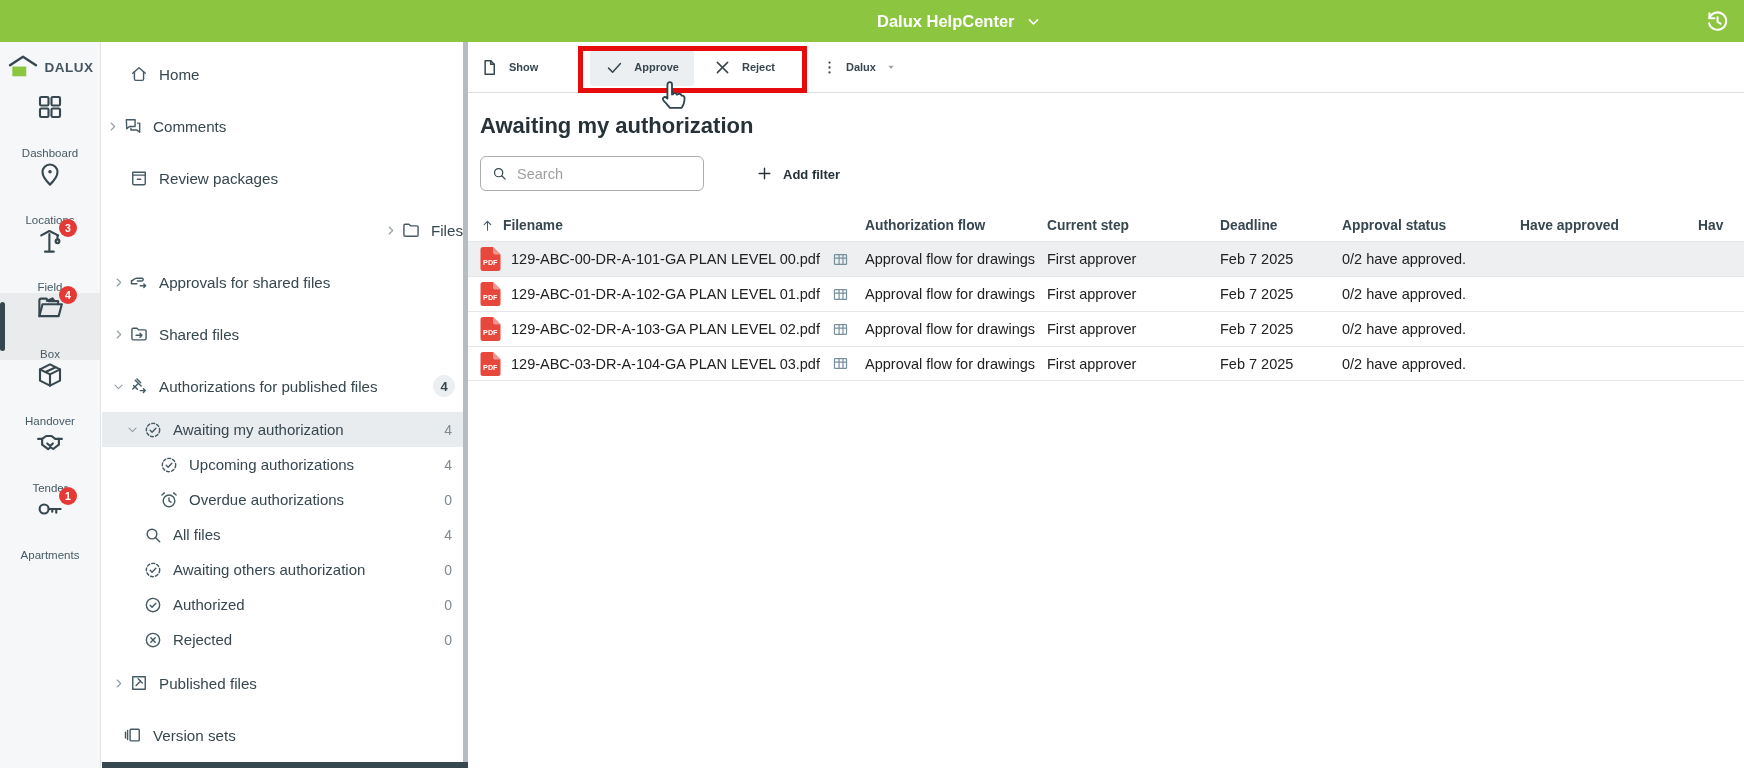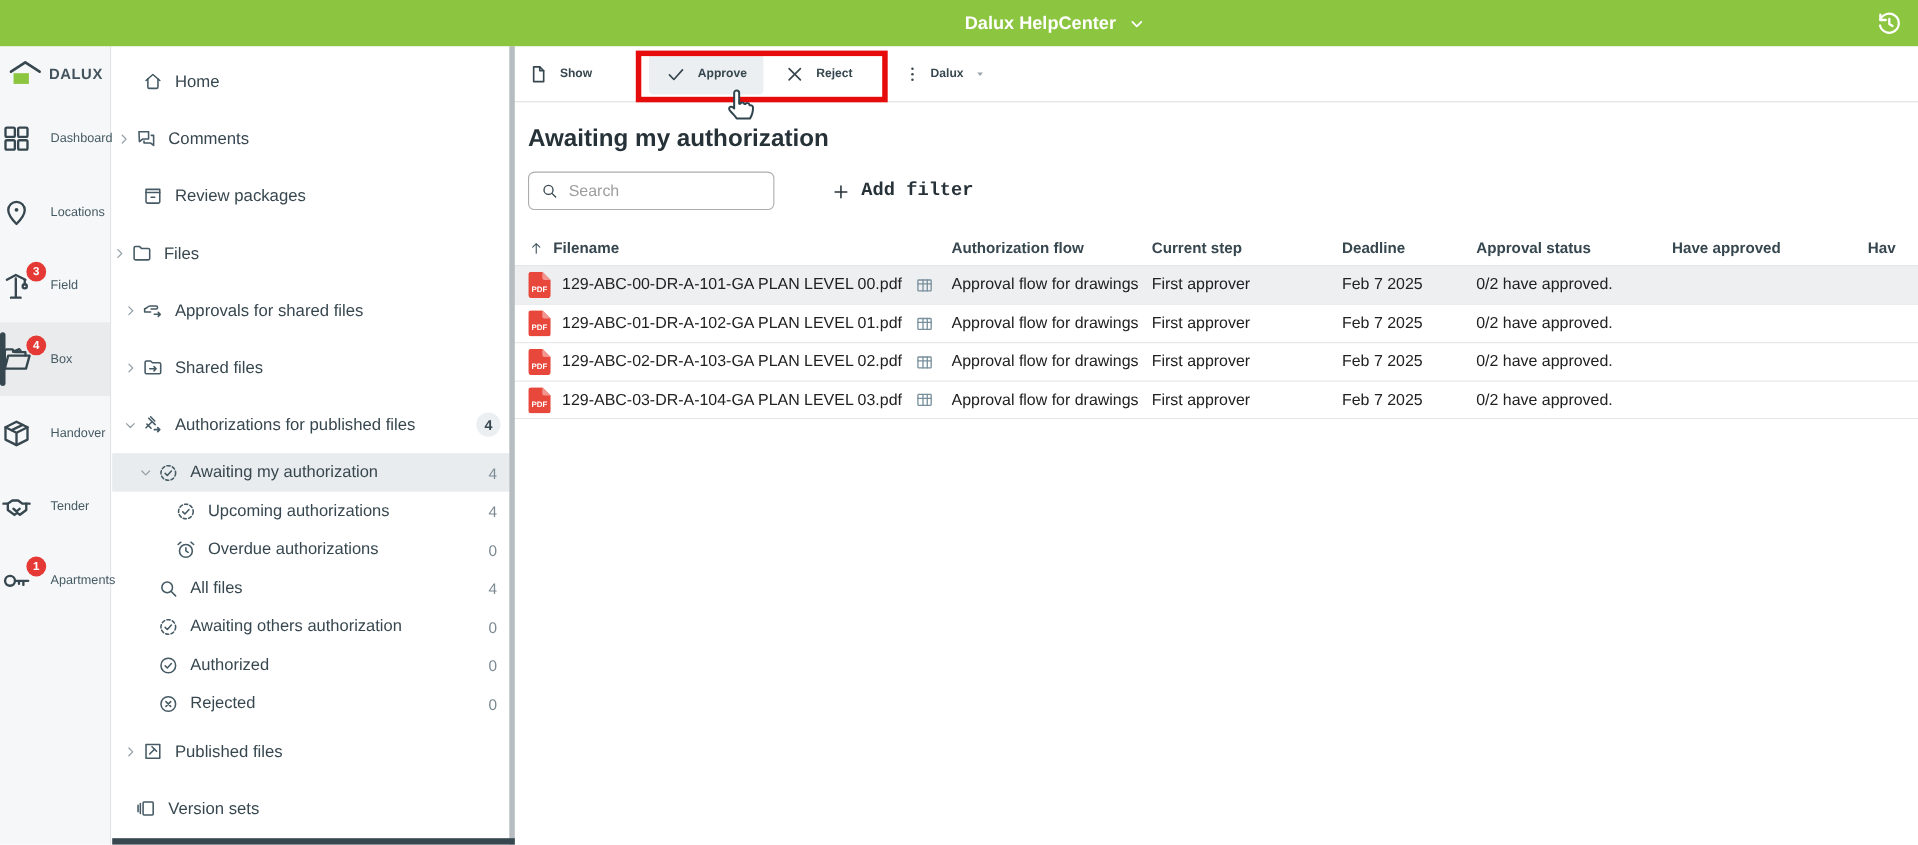--- a/index.html
+++ b/index.html
@@ -19,22 +19,22 @@
   .history-btn { position:absolute; right:14px; top:8px; width:26px; height:26px; color:#fff; cursor:pointer; }
   .history-btn svg { stroke-width:1.9; }
 
   
   .rail { position:absolute; left:0; top:42px; width:101px; height:726px; background:#F6F7F8;
     border-right:1px solid #E3E4E6; z-index:20; display:flex; flex-direction:column; }
   .logo { height:50px; display:flex; align-items:center; justify-content:center; gap:6px; cursor:pointer; }
   .logo svg { width:32px; height:26px; }
   .logo-text { font-size:13.5px; font-weight:700; letter-spacing:.5px; color:#44545E;
     font-stretch:condensed; }
-  .rail-item { position:relative; height:67px; display:flex; flex-direction:row; align-items:center;
-    justify-content:flex-start; gap:16px; color:#455A64; font-size:11.5px; cursor:pointer; }
+  .rail-item { position:relative; height:67px; display:flex; flex-direction:column; align-items:center;
+    justify-content:space-between; gap:16px; color:#455A64; font-size:11.5px; cursor:pointer; }
   .rail-item .r-iconwrap { position:relative; width:30px; height:30px; }
   .rail-item .r-iconwrap .icon { width:30px; height:30px; color:#37474F; }
   .rail-item.selected { background:#E9EBEC; }
   .rail-item.selected::before { content:""; position:absolute; left:0; top:9px; bottom:9px; width:5px;
     background:#37474F; border-radius:3px; }
   .badge { position:absolute; top:-7px; right:-12px; min-width:18px; height:18px; padding:0 4px;
     background:#E53935; color:#fff; border-radius:9px; font-size:10.5px; font-weight:700;
     display:flex; align-items:center; justify-content:center; }
 
   
@@ -74,21 +74,21 @@
   .cursor { position:absolute; left:193px; top:37px; width:32px; height:36px; z-index:40; pointer-events:none; }
 
   .page-title { margin:20px 0 0 17px; font-size:22px; font-weight:700; color:#263238; }
   .filters { margin:17px 0 0 17px; display:flex; align-items:center;gap:25px; }
   .search { width:224px; height:35px; border:1px solid #ACACAC; border-radius:6px; display:flex;
     align-items:center; gap:9px; padding:0 10px; background:#fff; }
   .search .icon { width:17px; height:17px; color:#37474F; flex:none; }
   .search input { border:none; outline:none; font-family:inherit; font-size:14.5px; color:#333; width:160px; }
   .search input::placeholder { color:#9E9E9E; }
   .add-filter { margin-left:27px; display:flex; align-items:flex-end; gap:10px; background:none; border:none;
-    cursor:pointer; font-family:Liberation Mono, monospace; font-size:17px; font-weight:600; color:#263238; }
+    cursor:pointer; font-family:Liberation Sans, sans-serif; font-size:13px; font-weight:600; color:#263238; }
   .add-filter .icon { width:17px; height:17px; color:#263238; }
   .add-filter svg { stroke-width:2; }
 
   .table { margin-top:18px; }
   .thead, .trow { display:grid; grid-template-columns:385px 182px 173px 122px 178px 178px 1fr;
     align-items:center; padding-left:17px; }
   .thead { height:32px; font-size:13.8px; font-weight:700; color:#37474F; }
   .th { display:flex; align-items:center; gap:8px; white-space:nowrap; overflow:hidden; }
   .th .icon { width:15px; height:15px; color:#455A64; }
   .trow { height:35px; border-top:1px solid #E4E6E7; font-size:14.5px; color:#212121; cursor:pointer; }
@@ -238,21 +238,21 @@
           <span class="chev-slot"></span>
           <span class="s-icon icon">
             <svg viewBox="0 0 24 24" fill="none" stroke="currentColor" stroke-width="1.7" stroke-linecap="round" stroke-linejoin="round">
               <path d="M4.5 5h15v13.5a1.5 1.5 0 0 1-1.5 1.5H6a1.5 1.5 0 0 1-1.5-1.5z"></path>
               <path d="M4.5 8.5h15"></path>
               <path d="M10 13.5h4"></path>
             </svg>
           </span>
           <span class="side-label">Review packages</span>
         </div>
-        <div class="side-item big" style="padding-left: 0;">
+        <div class="side-item big" style="padding-left: 0; justify-content: flex-end;">
           <span class="chev-slot">
             <span class="icon">
               <svg viewBox="0 0 24 24" fill="none" stroke="currentColor" stroke-width="1.7" stroke-linecap="round" stroke-linejoin="round">
                 <path d="M9.5 5.5l6.5 6.5-6.5 6.5"></path>
               </svg>
             </span>
           </span>
           <span class="s-icon icon">
             <svg viewBox="0 0 24 24" fill="none" stroke="currentColor" stroke-width="1.7" stroke-linecap="round" stroke-linejoin="round">
               <path d="M3.5 6.5A1.5 1.5 0 0 1 5 5h4.5l2 2H19a1.5 1.5 0 0 1 1.5 1.5V18A1.5 1.5 0 0 1 19 19.5H5A1.5 1.5 0 0 1 3.5 18z"></path>

